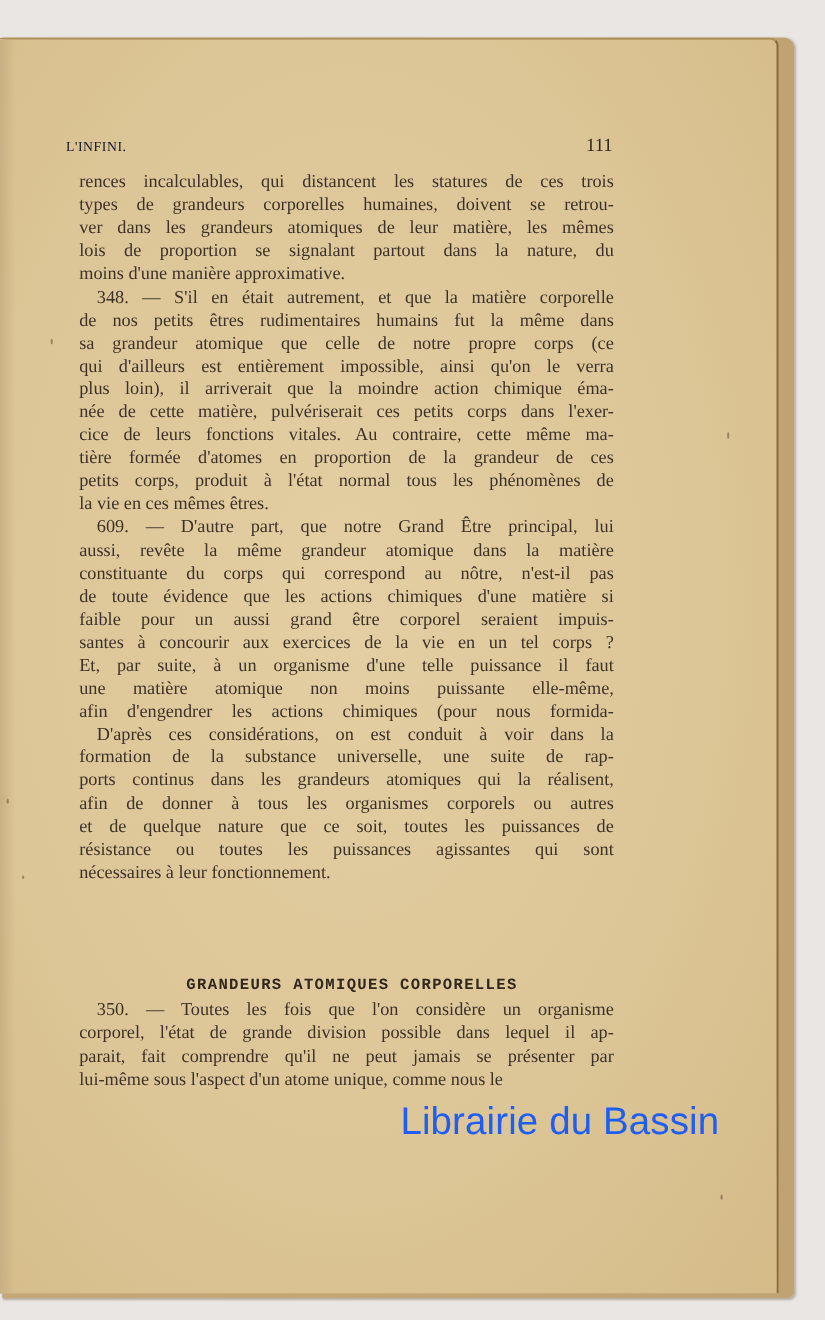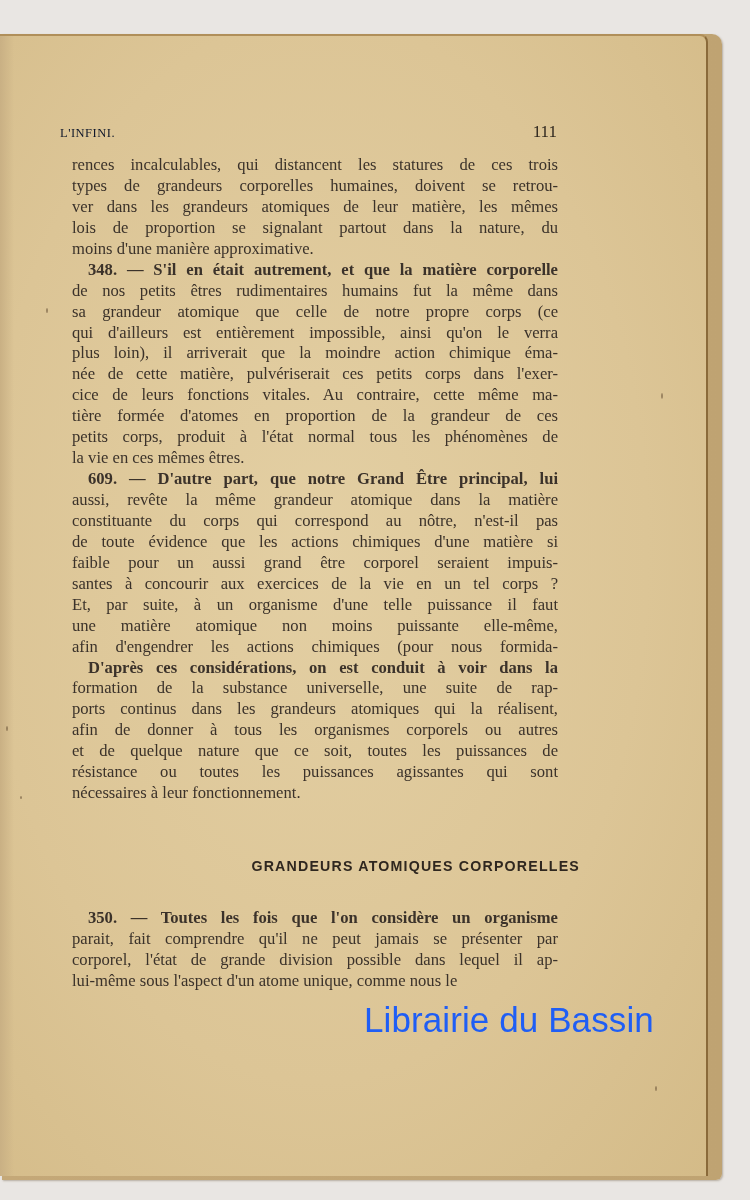--- a/index.html
+++ b/index.html
@@ -39,24 +39,24 @@
   }
   .body-text {
     position: absolute; left: 72px; top: 155px; width: 486px;
     color: #3b322a; font-size: 16.6px; line-height: 20.95px;
   }
   .line {
     display: block; white-space: nowrap; text-align: justify; text-align-last: justify;
     height: 20.95px;
   }
   .line.last { text-align-last: left; }
-  .line.indent { padding-left: 16px; font-weight: bold; }
+  .line.indent { padding-left: 16px; }
   .section-heading {
-    position: absolute; left: 60px; top: 858px; width: 520px; text-align: right;
-    font-family: Liberation Sans, sans-serif;
+    position: absolute; left: 60px; top: 888px; width: 520px; text-align: center;
+    font-family: Liberation Mono, monospace;
     font-weight: bold; font-size: 14.2px; letter-spacing: 1.2px; color: #2f271f;
   }
   .body-text-2 {
     position: absolute; left: 72px; top: 908px; width: 486px;
     color: #3b322a; font-size: 16.6px; line-height: 20.95px;
   }
   .watermark {
     position: absolute; left: 364px; top: 1000px;
     font-family: Liberation Sans, sans-serif;
     font-size: 35px; color: #1f5ef5; white-space: nowrap; letter-spacing: 0.1px;
@@ -120,19 +120,19 @@
       <span class="line">résistance ou toutes les puissances agissantes qui sont</span>
       <span class="line last">nécessaires à leur fonctionnement.</span>
     </div>
   </div>
 
 <div class="section-heading">GRANDEURS ATOMIQUES CORPORELLES</div>
 
 <div class="body-text-2" id="body-bottom">
     <div>
       <span class="line indent">350. — Toutes les fois que l'on considère un organisme</span>
+      <span class="line">corporel, l'état de grande division possible dans lequel il ap-</span>
       <span class="line">parait, fait comprendre qu'il ne peut jamais se présenter par</span>
-      <span class="line">corporel, l'état de grande division possible dans lequel il ap-</span>
       <span class="line last">lui-même sous l'aspect d'un atome unique, comme nous le</span>
     </div>
   </div>
 
 <div class="watermark">Librairie du Bassin</div>
 
 </body></html>

